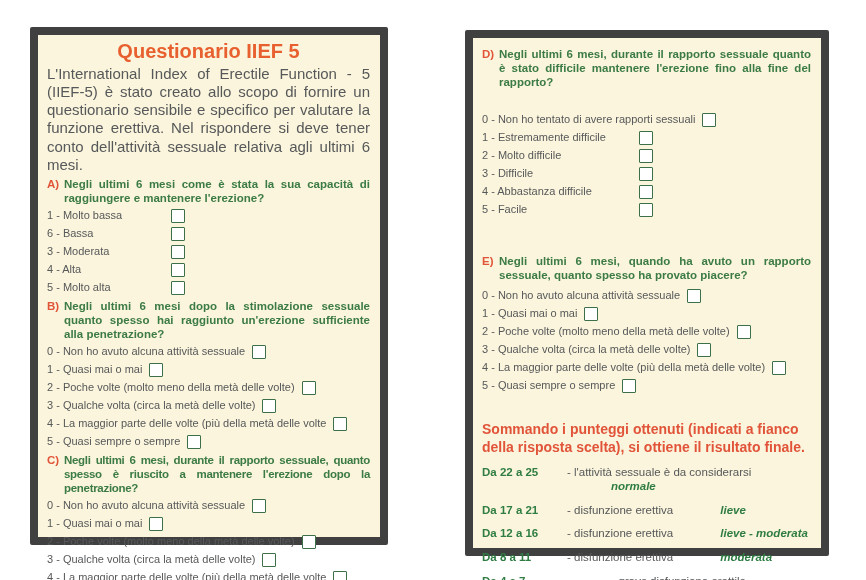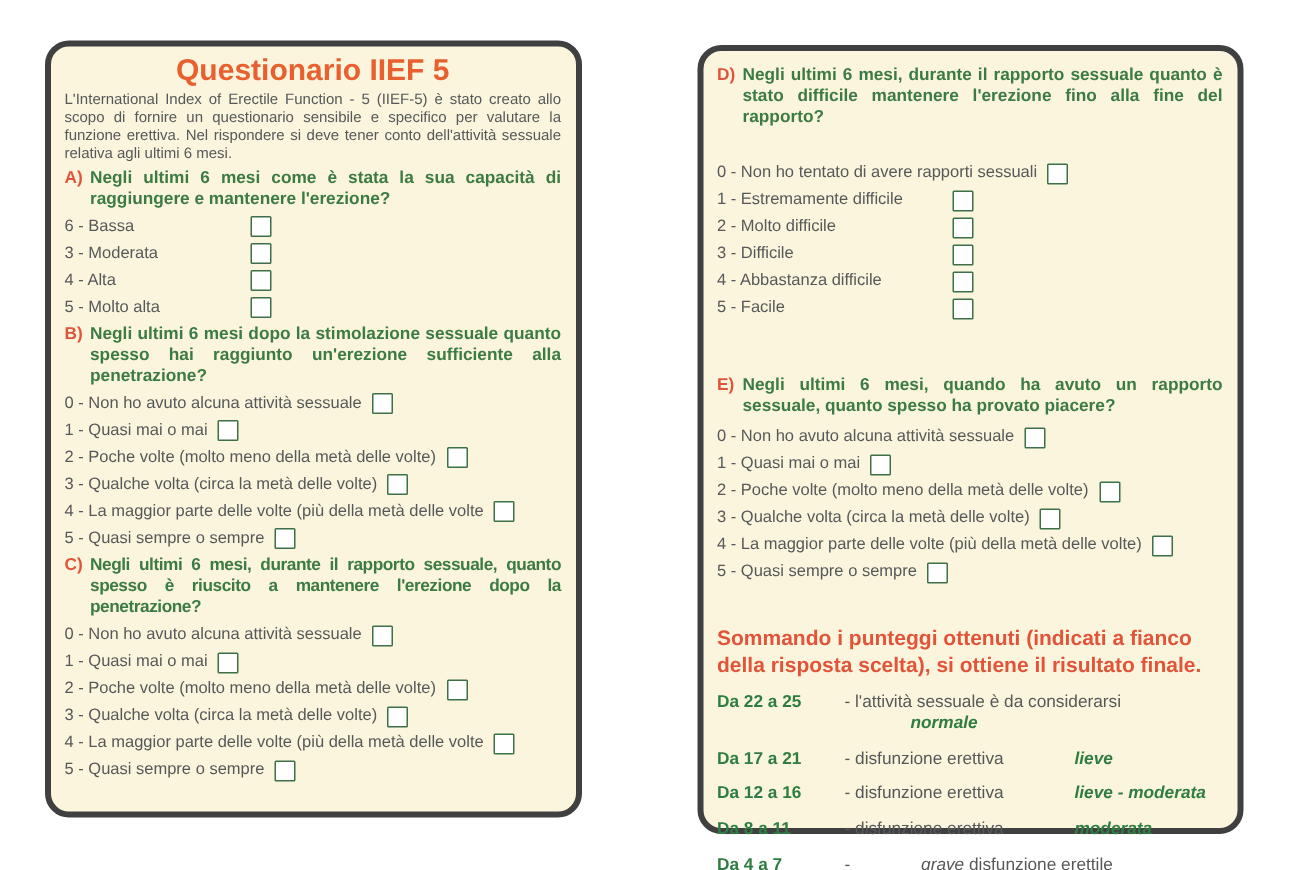--- a/index.html
+++ b/index.html
@@ -7,38 +7,38 @@
     width: 866px; height: 580px;
     background: #ffffff;
     font-family: "Liberation Sans", sans-serif;
     position: relative;
     overflow: hidden;
   }
   .panel {
     position: absolute;
     box-sizing: border-box;
     background: #faf5dc;
-    border: 4px solid #404040;
-    border-radius: 16px;
+    border: 8px solid #404040;
+    border-radius: 2px;
     padding: 3px 10px 4px 9px;
   }
   #left-panel  { left: 30px;  top: 27px; width: 358px; height: 518px; }
   #right-panel { left: 465px; top: 30px; width: 364px; height: 526px; }
 
   .title {
     text-align: center;
     color: #e8602f;
     font-weight: bold;
     font-size: 20px;
     line-height: 1.1;
     margin: 2px 0 3px 0;
   }
   .intro {
     color: #57585a;
-    font-size: 10px;
+    font-size: 15px;
     line-height: 1.21;
     text-align: justify;
   }
   .question {
     display: flex;
     font-weight: bold;
     font-size: 11.5px;
     line-height: 1.22;
     margin-top: 3px;
     text-align: justify;
@@ -98,20 +98,24 @@
   <div class="title">Questionario IIEF 5</div>
 
   <div class="intro">L'International Index of Erectile Function - 5 (IIEF-5) è stato creato allo scopo di fornire un questionario sensibile e specifico per valutare la funzione erettiva. Nel rispondere si deve tener conto dell'attività sessuale relativa agli ultimi 6 mesi.</div>
 
   <div class="question">
     <span class="q-letter">A)</span>
     <span class="q-text">Negli ultimi 6 mesi come è stata la sua capacità di raggiungere e mantenere l'erezione?</span>
   </div>
   <div class="options col-a">
     <div class="option">
+      <span class="opt-label">1 - Molto bassa</span>
+      <span class="checkbox"></span>
+    </div>
+    <div class="option">
       <span class="opt-label">6 - Bassa</span>
       <span class="checkbox"></span>
     </div>
     <div class="option">
       <span class="opt-label">3 - Moderata</span>
       <span class="checkbox"></span>
     </div>
     <div class="option">
       <span class="opt-label">4 - Alta</span>
       <span class="checkbox"></span>

